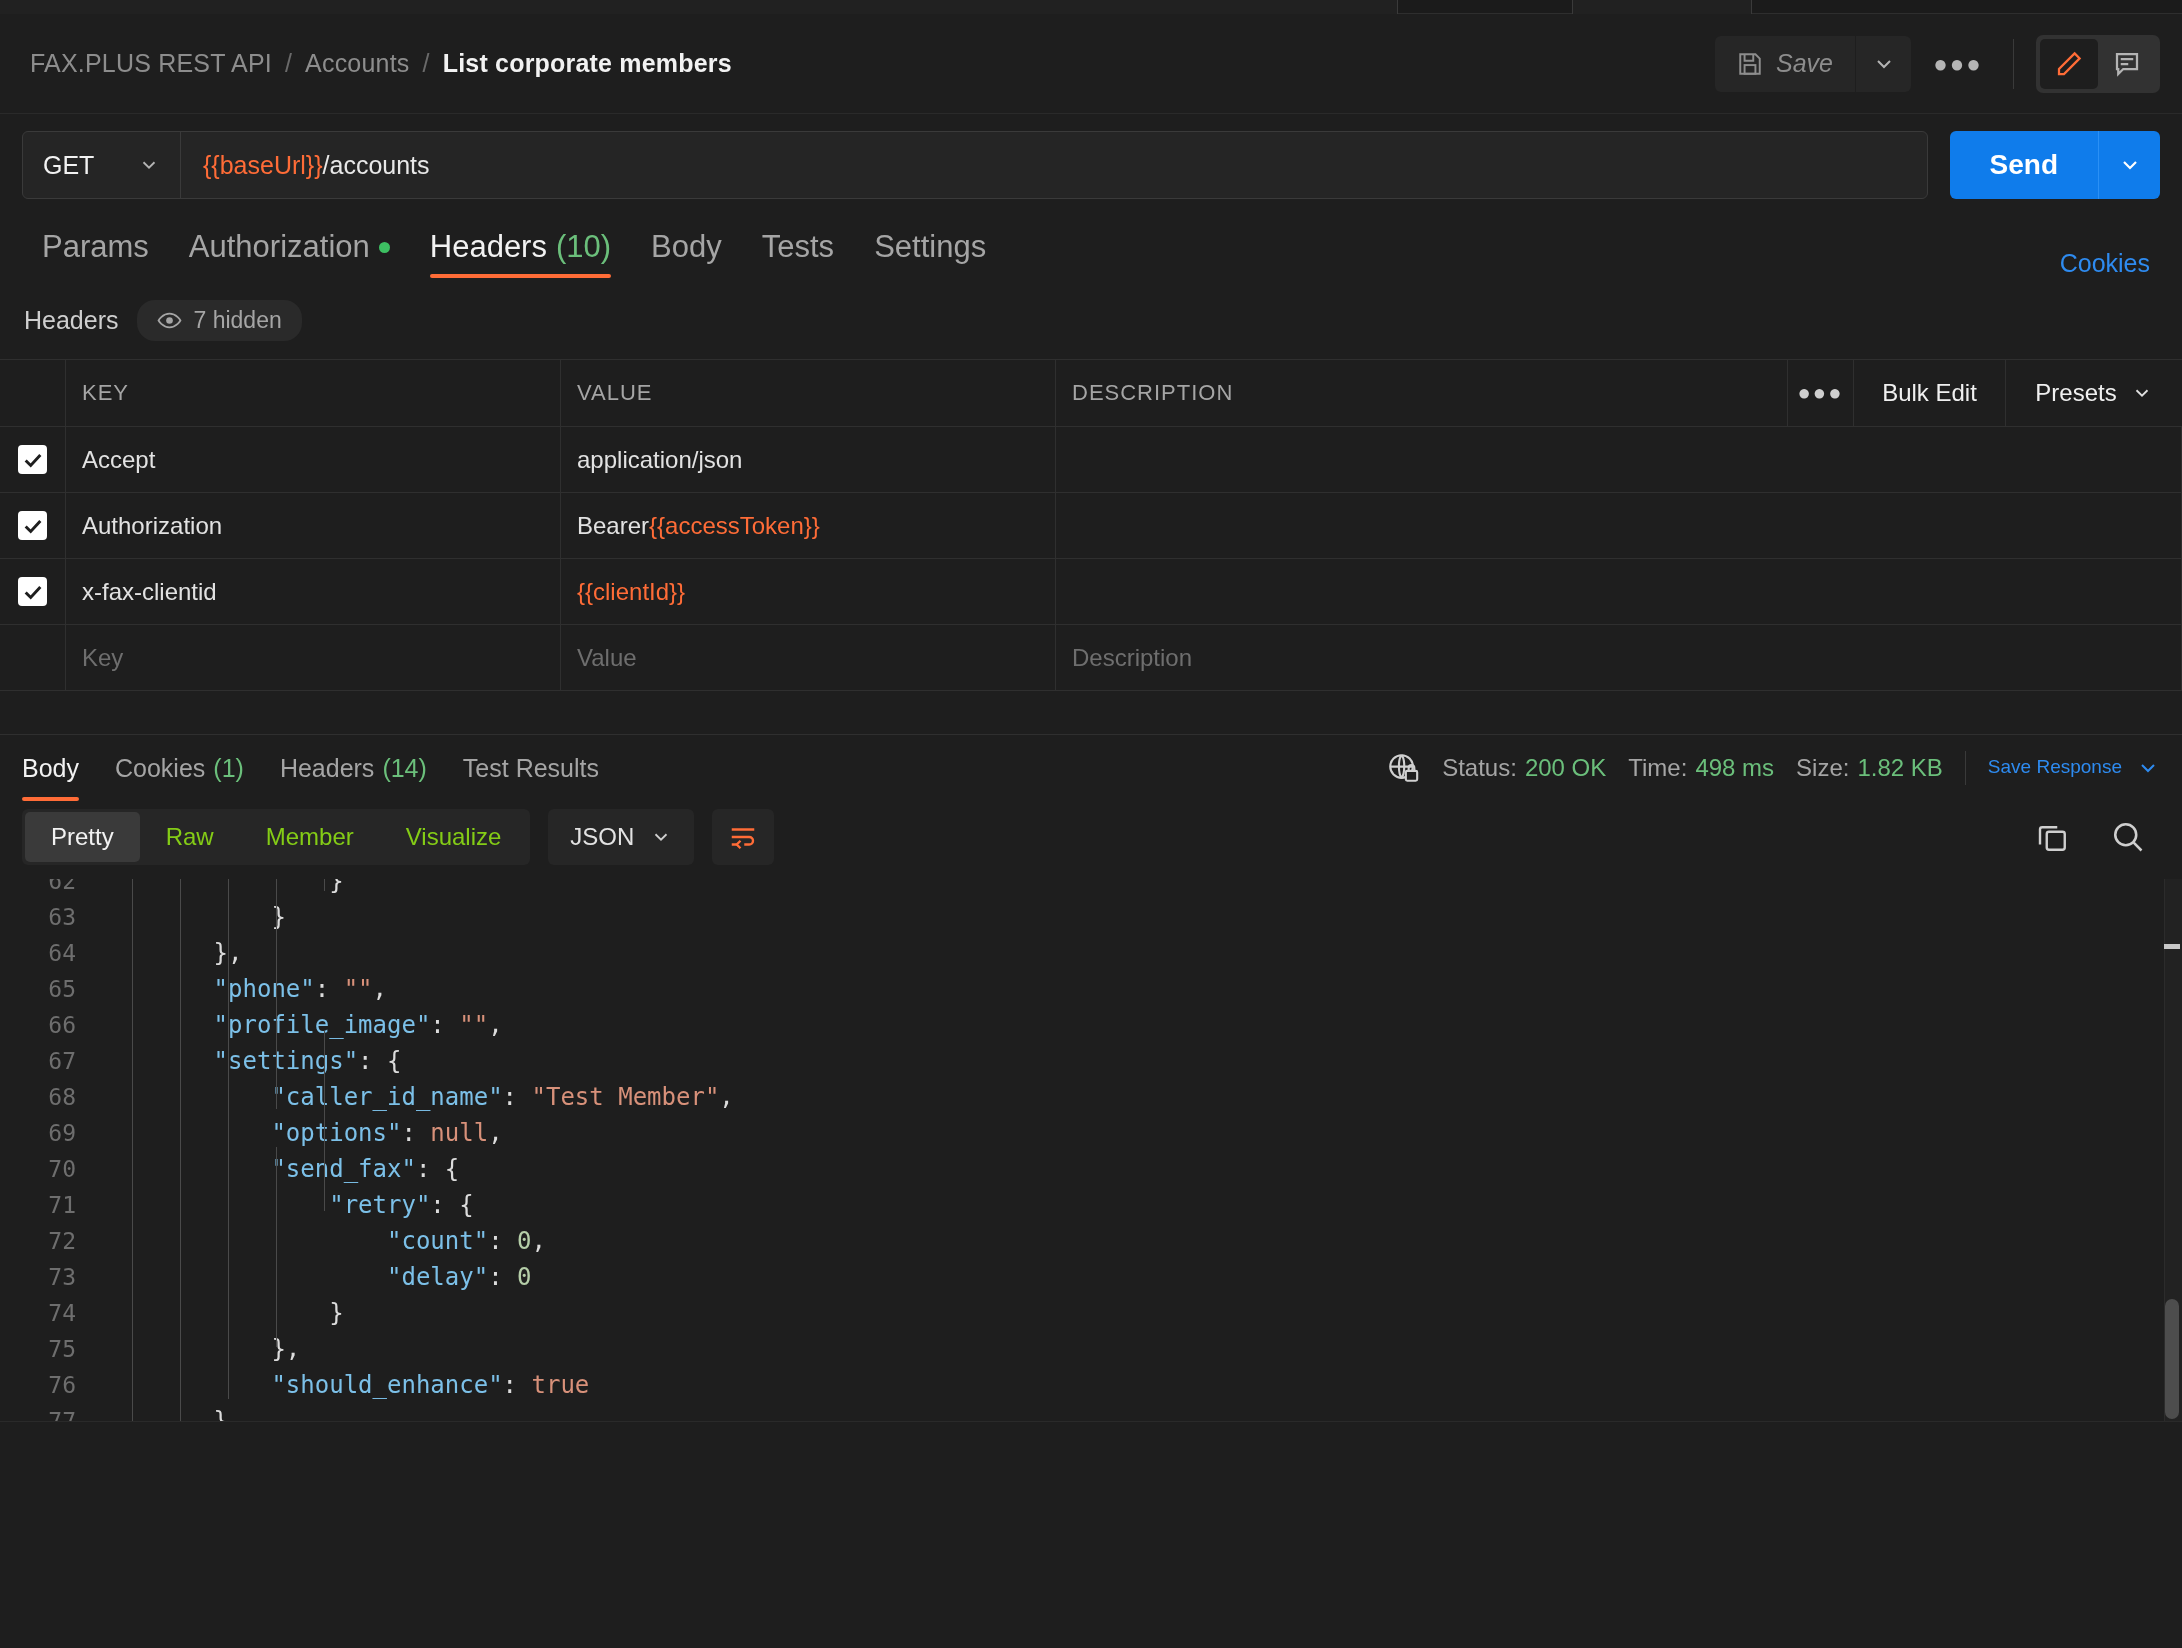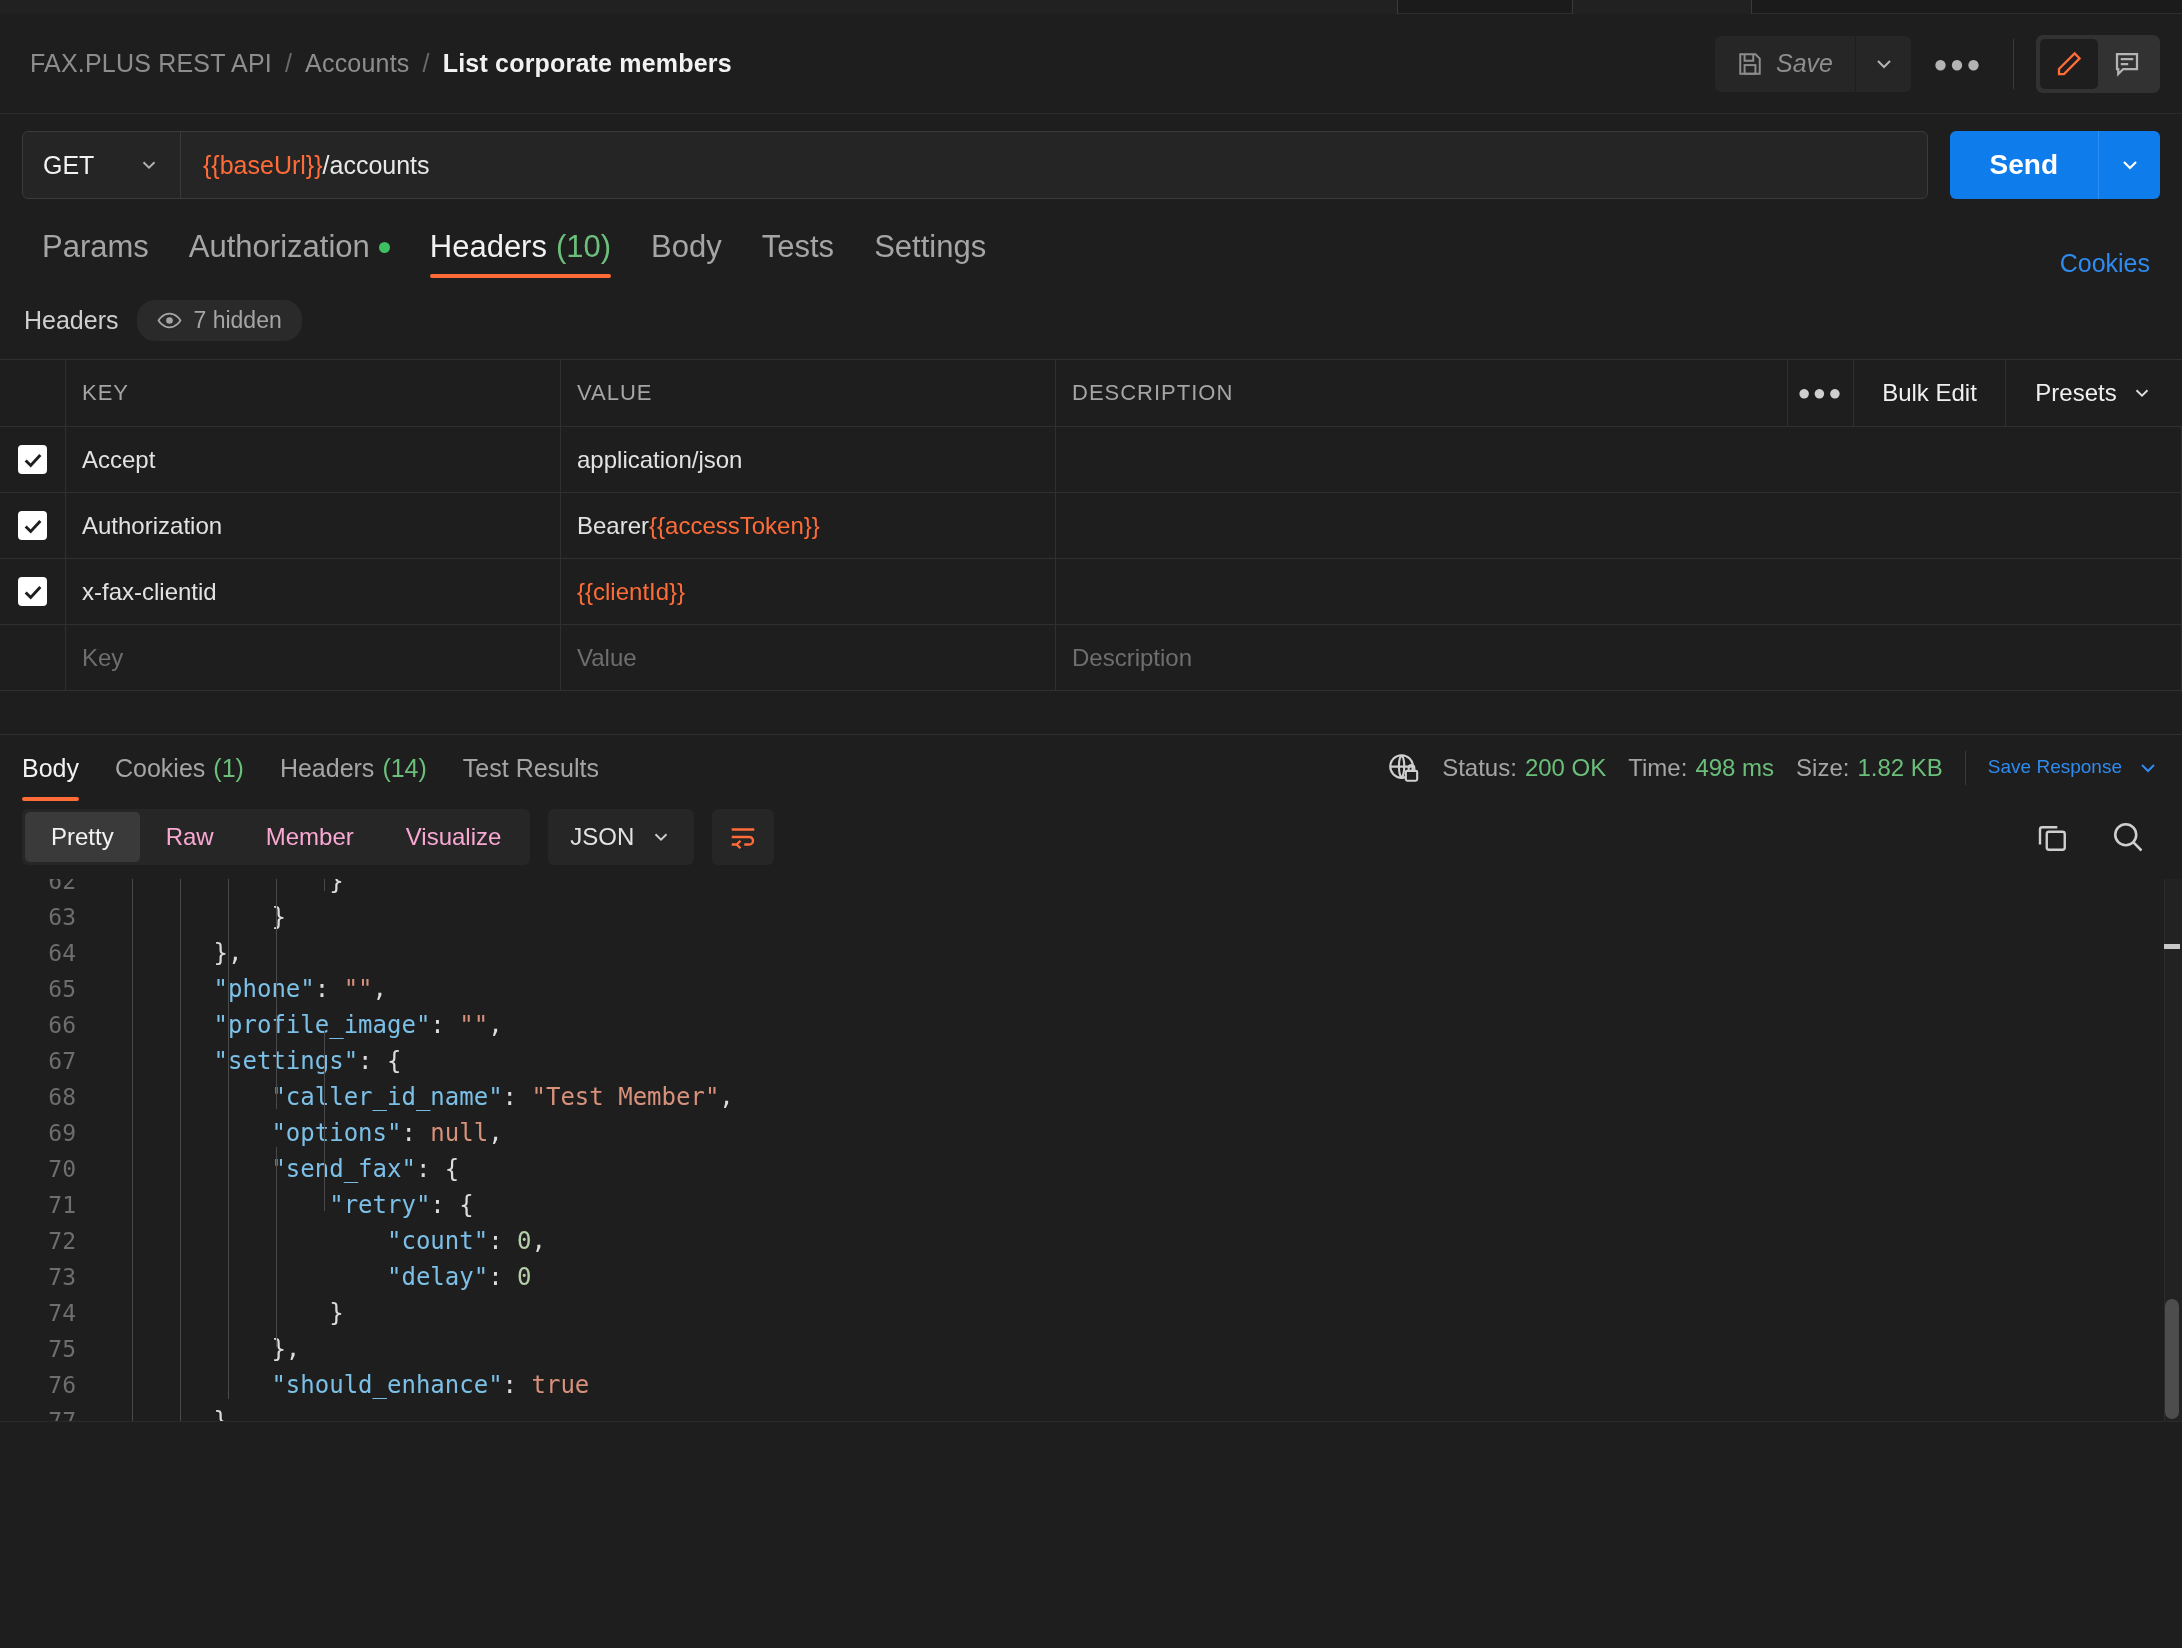--- a/index.html
+++ b/index.html
@@ -233,21 +233,21 @@
     padding: 8px 22px 14px 22px;
     gap: 18px;
   }
   .segment {
     display: flex; align-items: center;
     background: #262626; border-radius: 6px; padding: 3px; text-align: right;
   }
   .seg {
     padding: 0 26px; height: 50px;
     display: flex; align-items: center;
-    color: #f9a8d4; font-size: 24px; border-radius: 5px;
+    color: #84cc16; font-size: 24px; border-radius: 5px;
   }
   .seg.active { background: #3a3a3a; color: #f2f2f2; }
   .jsonsel {
     display: flex; align-items: center; gap: 16px;
     background: #262626; border-radius: 6px;
     height: 56px; padding: 0 22px;
     color: #e2e2e2; font-size: 24px;
   }
   .wrapbtn {
     width: 62px; height: 56px;

